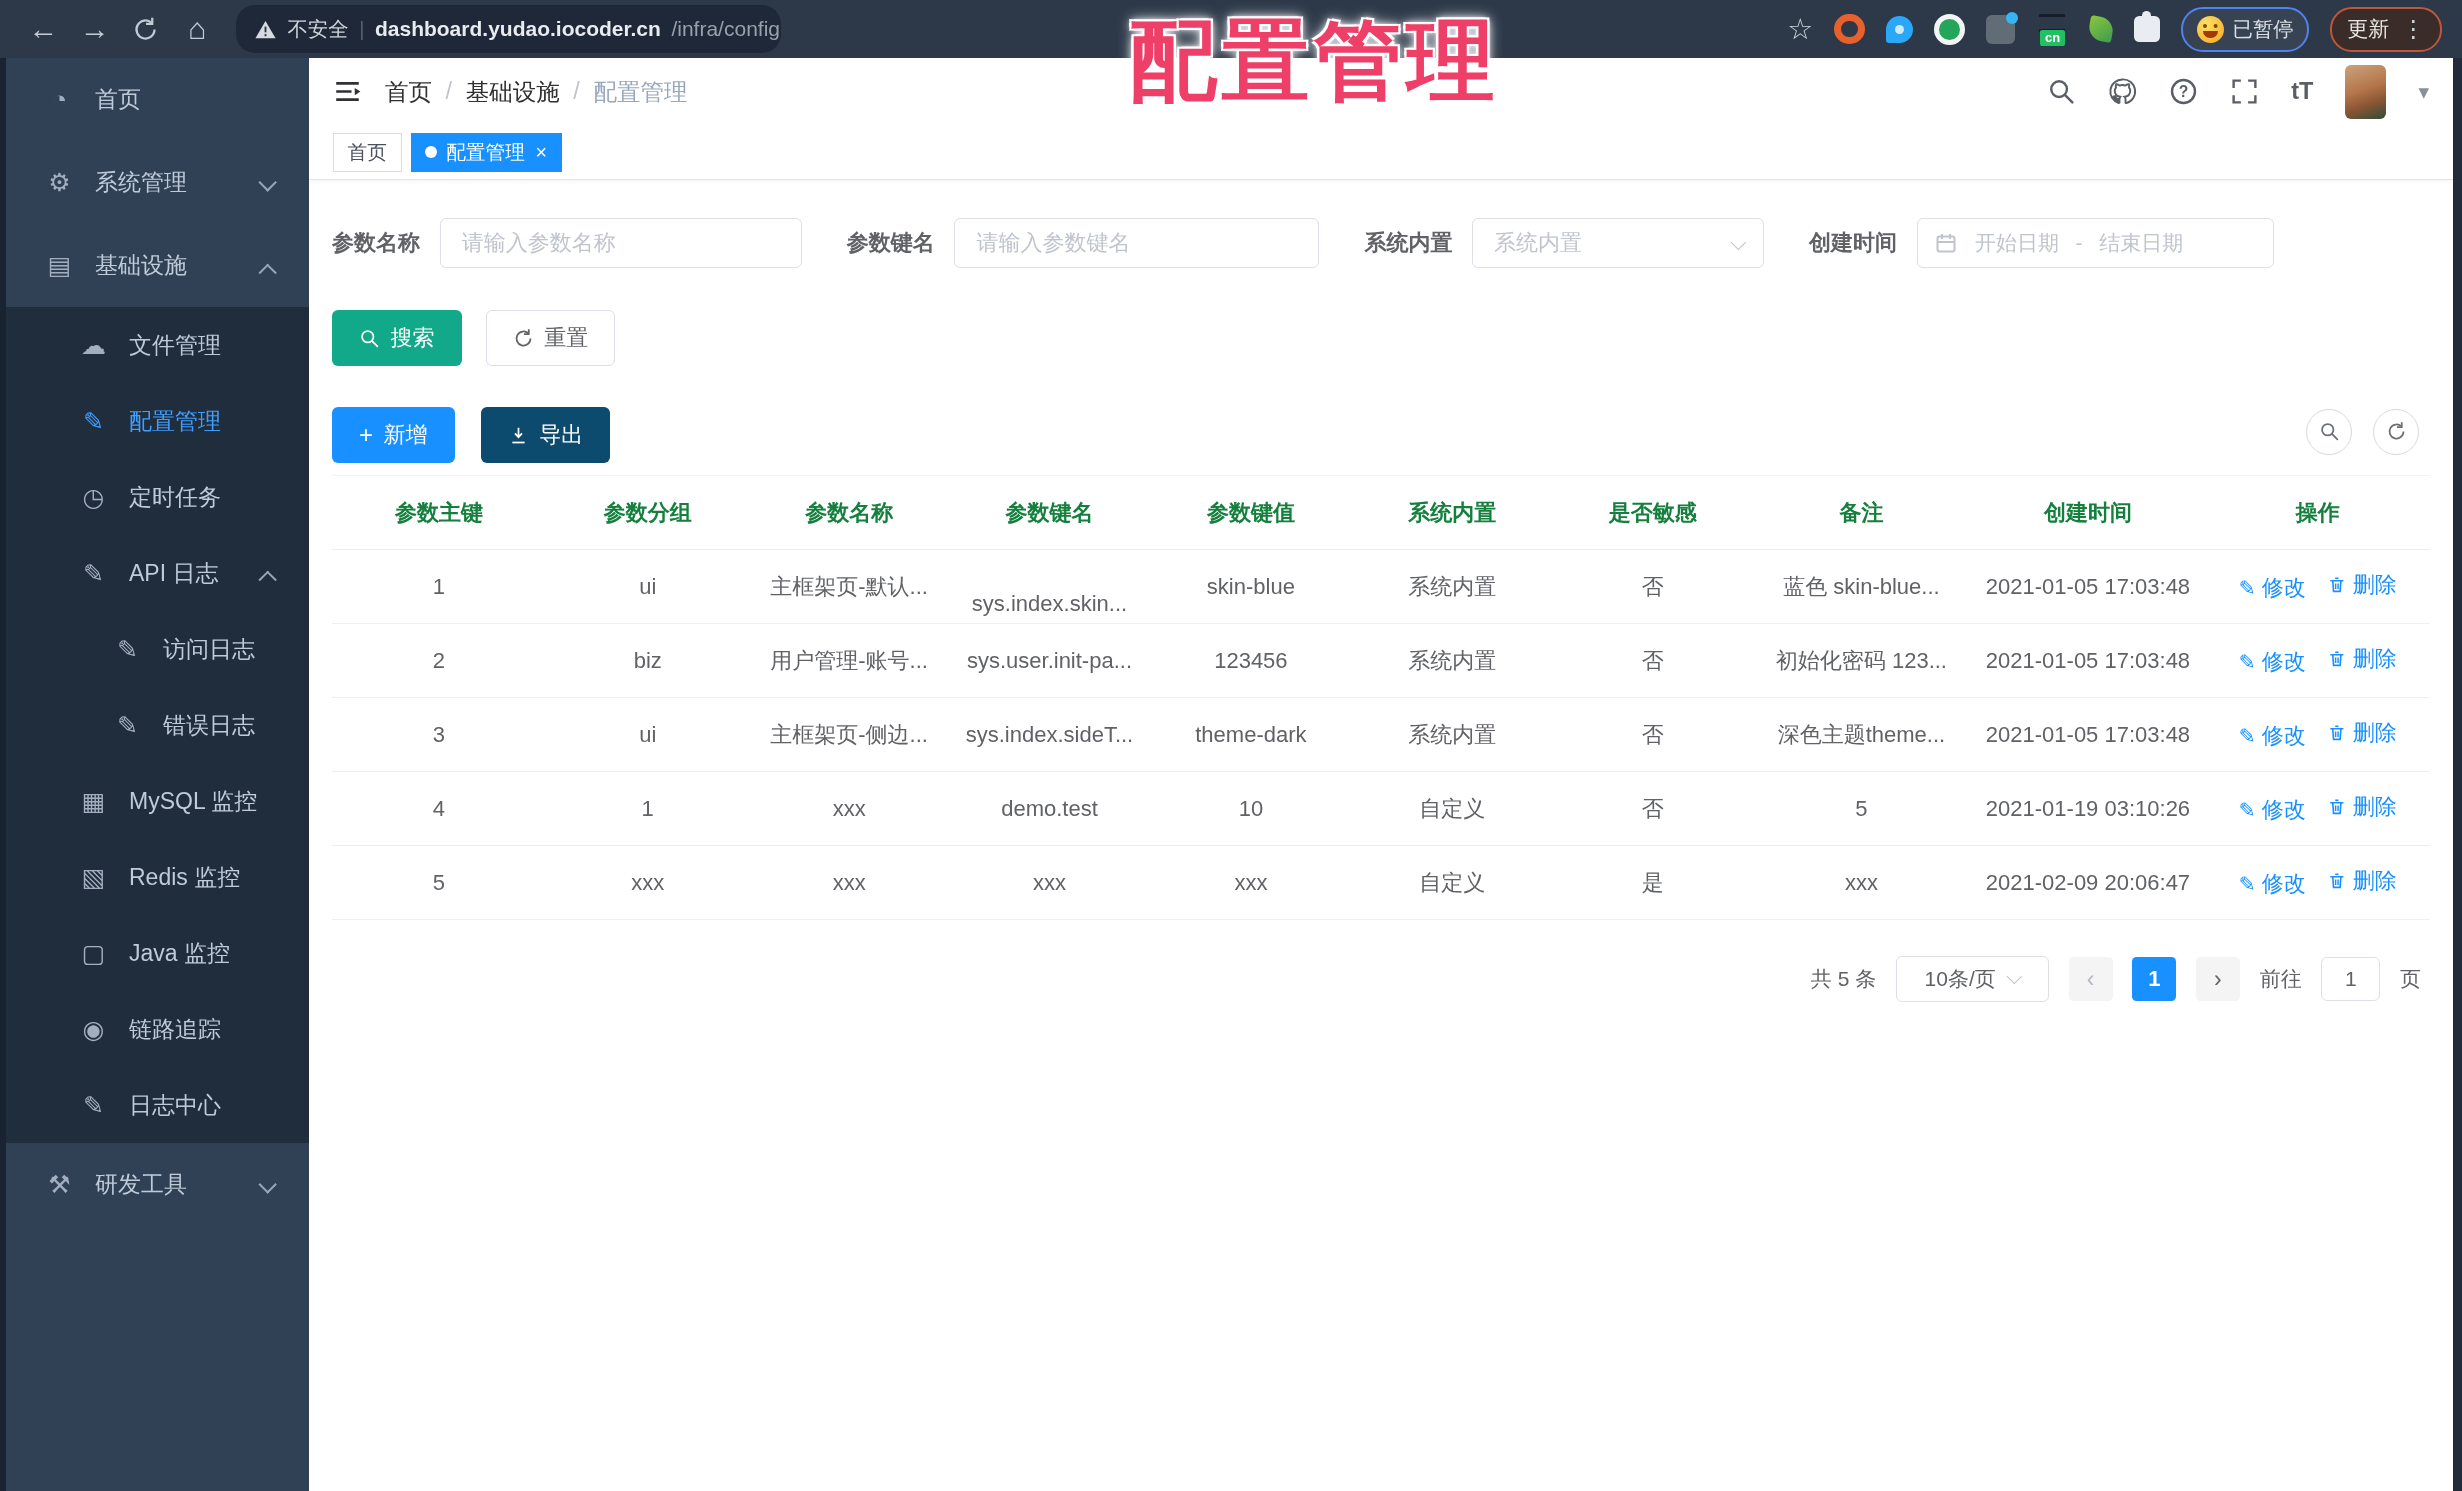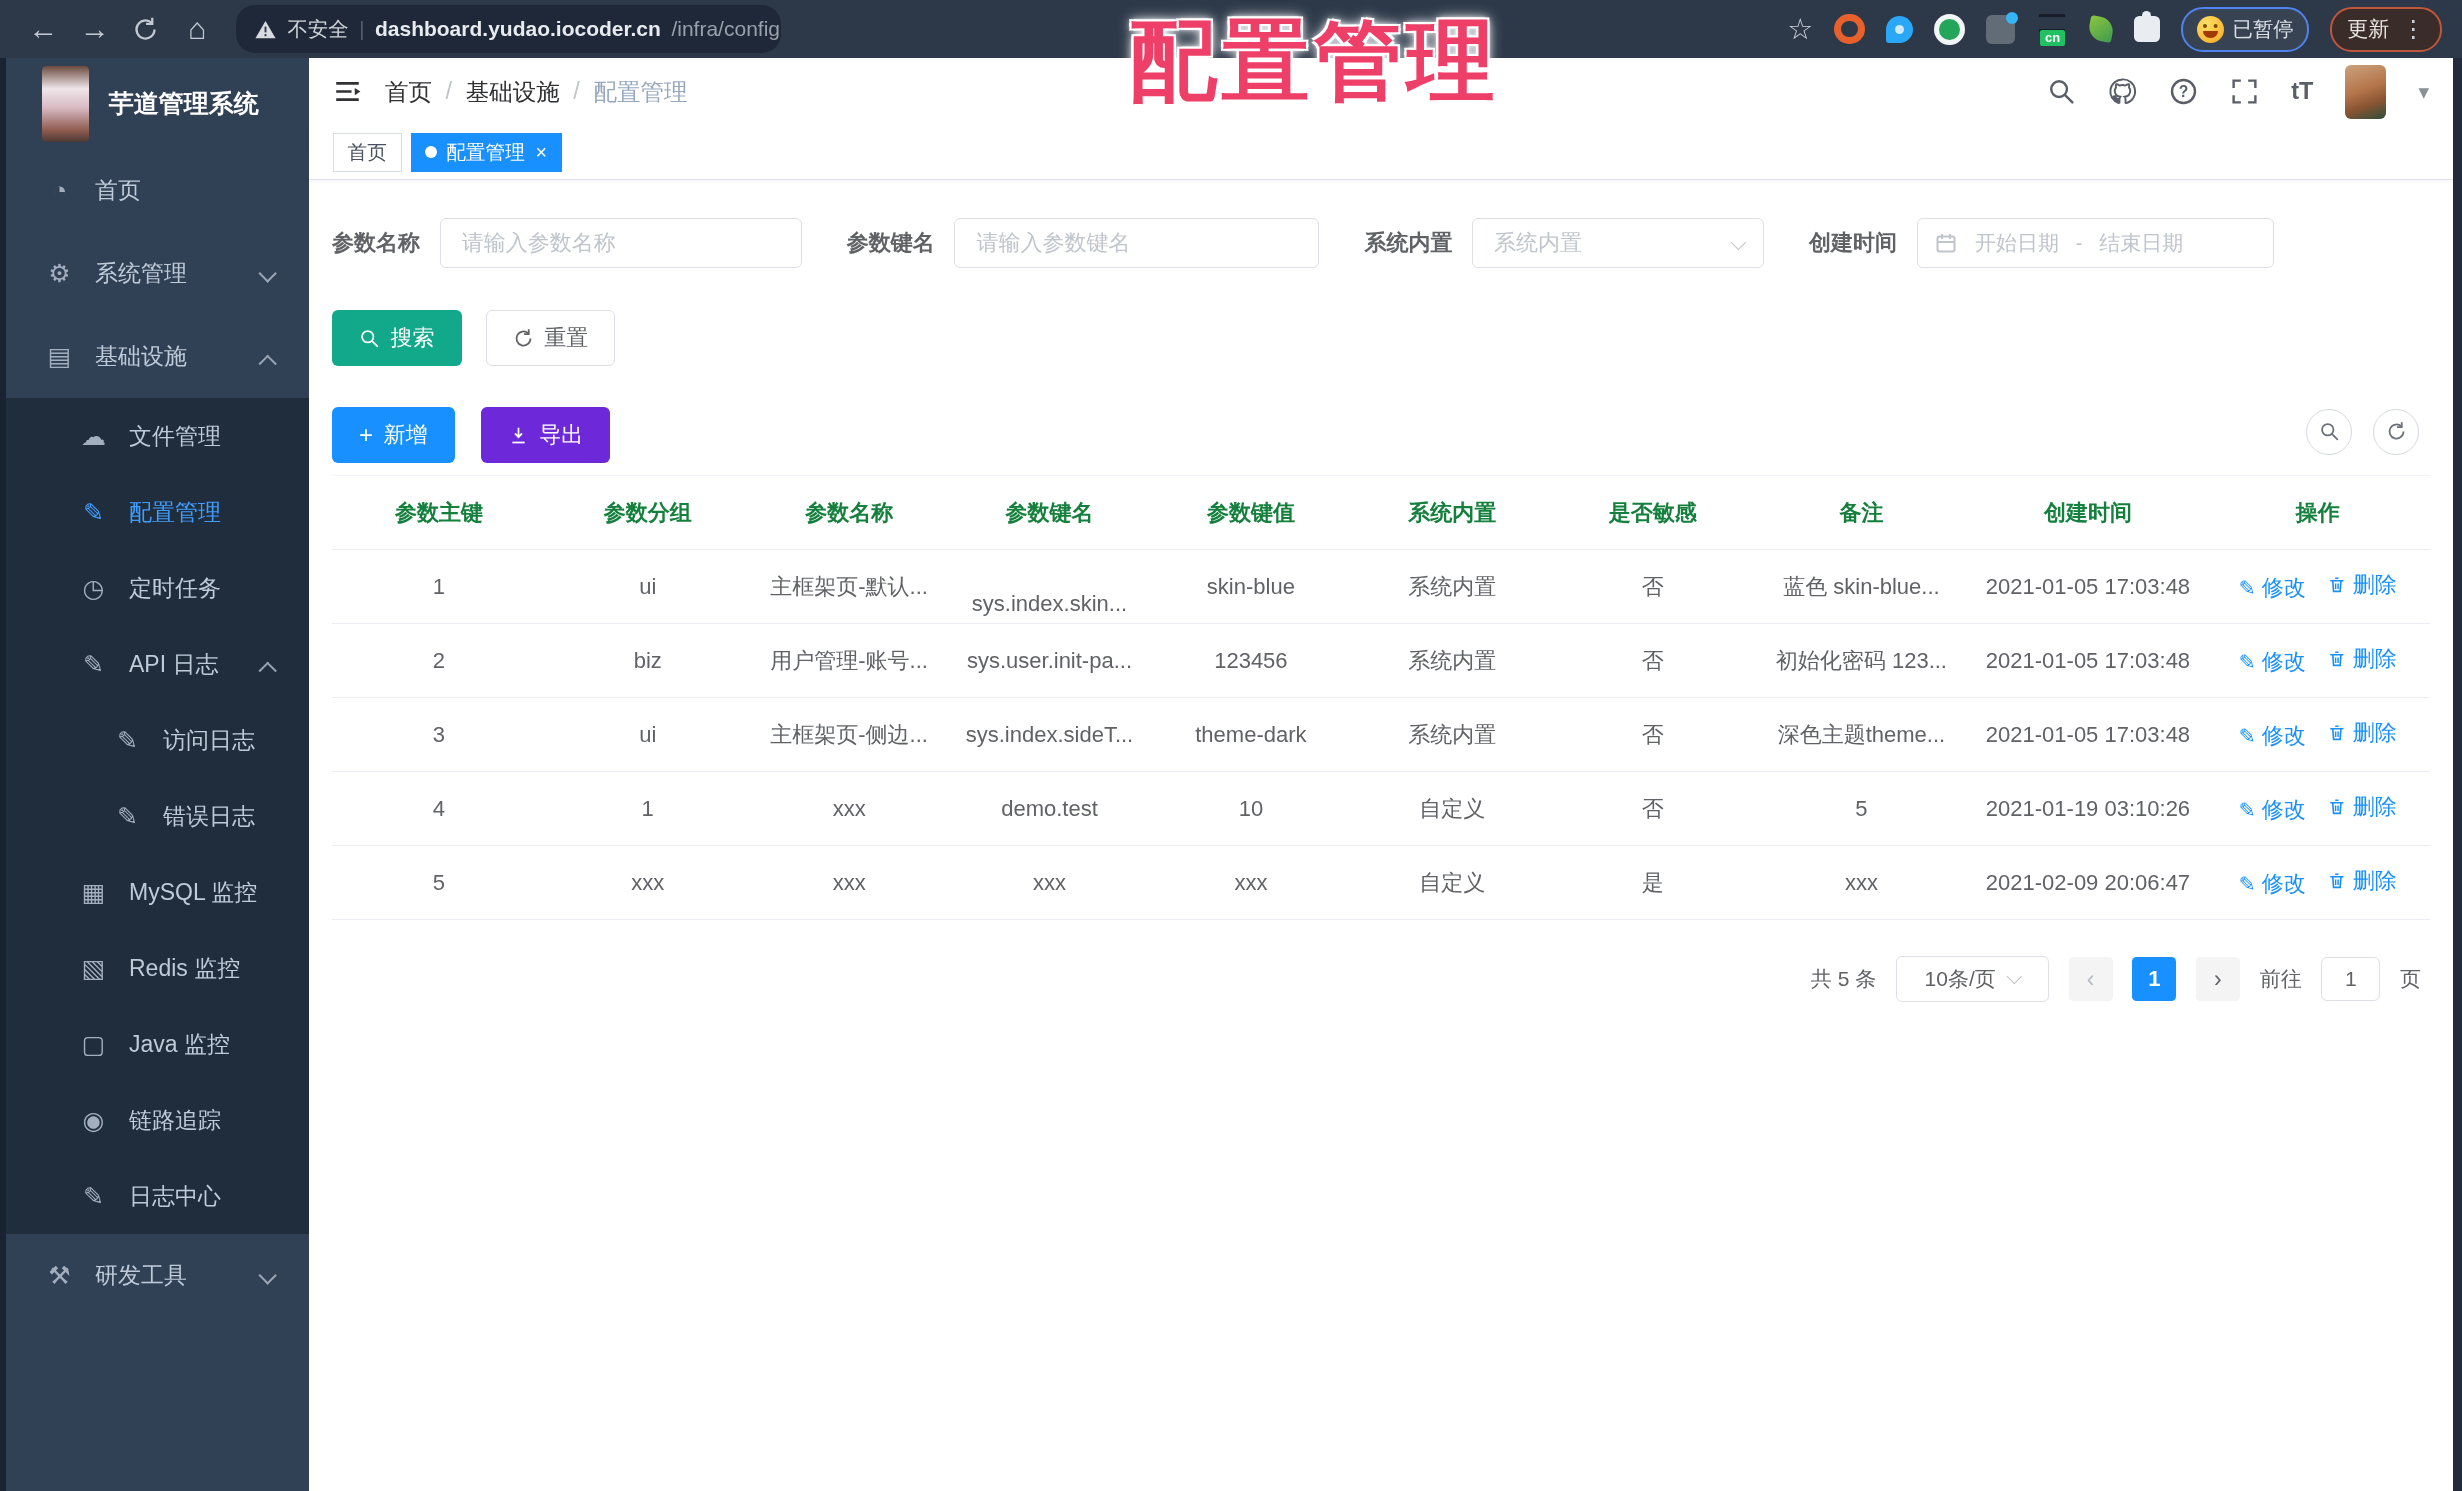--- a/index.html
+++ b/index.html
@@ -87,21 +87,21 @@
   .cal-svg{width:24px;height:24px;color:#c0c4cc;flex-shrink:0}
   .date-dash{color:#c0c4cc}
   
   .btn-row1{margin-top:42px;display:flex;gap:24px}
   .btn-row2{margin-top:41px;display:flex;gap:26px;position:relative}
   .btn{height:56px;border-radius:6px;display:inline-flex;align-items:center;gap:10.6px;padding:0 26px;font-size:22px;border:1.5px solid transparent;cursor:pointer;font-family:inherit;white-space:nowrap}
   .btn svg{width:21px;height:21px}
   .btn-search{background:#12a88a;color:#fff}
   .btn-reset{background:#fff;border-color:#dcdfe6;color:#606266}
   .btn-add{background:#1890ff;color:#fff}
-  .btn-export{background:#6d28d9;color:#fff}
+  .btn-export{background:#0c4a6e;color:#fff}
   .plus-glyph{font-size:24px;line-height:1}
   .mini-circles{position:absolute;right:10.6px;top:1.5px;display:flex;gap:21px}
   .mini{width:44px;height:44px;border-radius:50%;border:1.5px solid #d5d9e0;display:flex;align-items:center;justify-content:center;color:#6b7077;background:#fff;cursor:pointer}
   .mini svg{width:21px;height:21px}
   
   .table{margin-top:12px;border-top:1.5px solid #f0f2f7}
   .t-row{display:flex;height:73px;align-items:center;border-bottom:1.5px solid #eceef5}
   .t-cell{font-size:22px;color:#606266;text-align:center;overflow:hidden;white-space:nowrap;padding:0 7.6px;box-sizing:border-box}
   .t-row.head .t-cell{color:#15803d;font-weight:700}
   .op-link{color:#1890ff;display:inline-flex;align-items:center;gap:6px;margin:0 10.6px;cursor:pointer}
@@ -203,24 +203,20 @@
     </span>
   </div>
 </div>
 
 <div class="frame-left"></div>
 <div class="frame-right"></div>
 
 <div class="app">
 
   <div class="sidebar">
-    <div class="logo-row">
-      <div class="logo-img"></div>
-      <div class="logo-title">芋道管理系统</div>
-    </div>
     <div>
         <div class="side-item lvl0">
           <span class="mi-icon">◔</span>
           <span class="mi-label">首页</span>
         </div>
         <div class="side-item lvl0">
           <span class="mi-icon">⚙</span>
           <span class="mi-label">系统管理</span>
           <span class="chev down"></span>
         </div>

